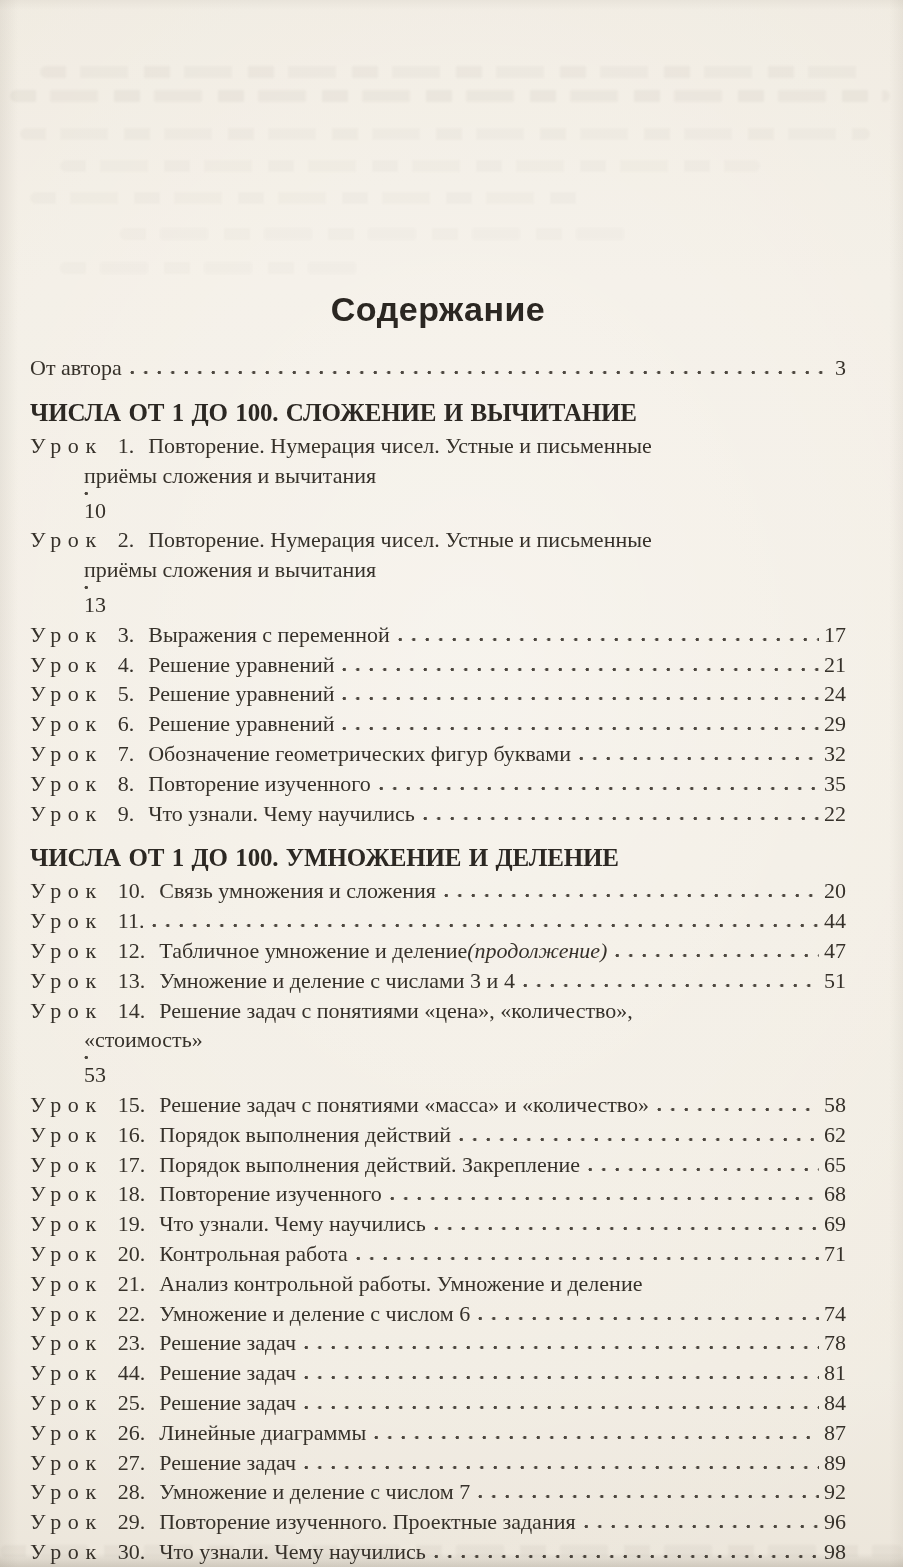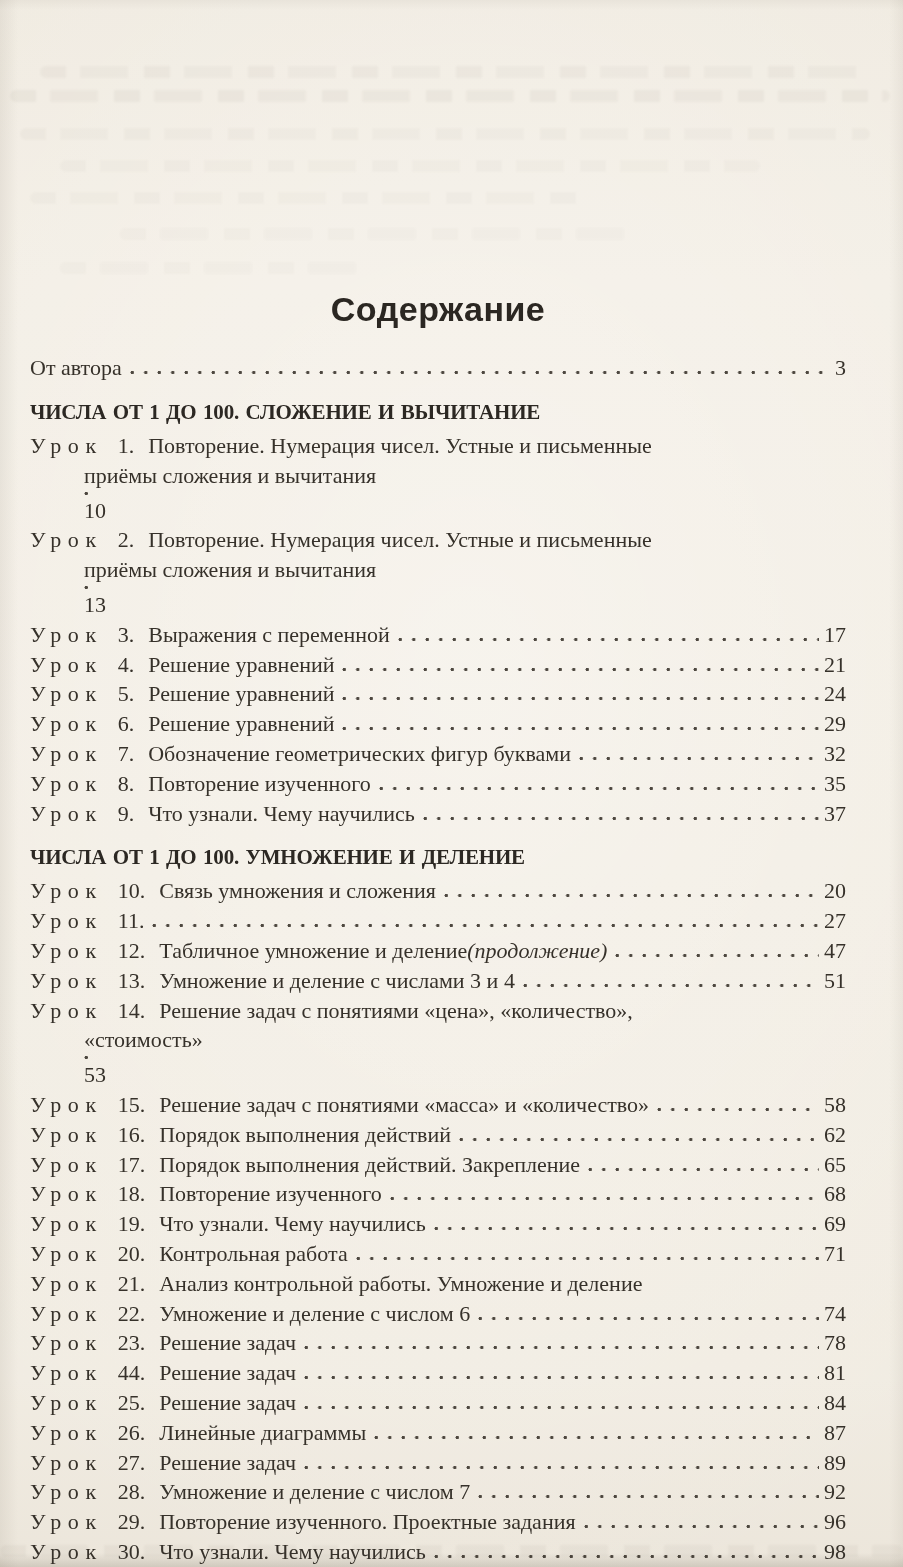--- a/index.html
+++ b/index.html
@@ -61,21 +61,21 @@
     color: #2b2722;
   }
   .front-matter .row { line-height: 35px; }
 
   .toc-section { margin-top: 10px; }
   .toc-section.second { margin-top: 12px; }
   .section-heading {
     margin: 0 0 1px 0;
     font-family: "Liberation Serif", "DejaVu Serif", serif;
     font-weight: 700;
-    font-size: 21px;
+    font-size: 25px;
     line-height: 35px;
     letter-spacing: -0.2px;
     word-spacing: 1.5px;
     color: #2c2823;
     white-space: nowrap;
   }
 
   .row {
     display: flex;
     align-items: baseline;
@@ -216,41 +216,41 @@
 
     <span class="fill"></span>
     <span class="pagenum">35</span>
   </div>
             <div class="row">
     <span class="label" style="letter-spacing: 0.3em;">Урок</span>
     <span class="num">9.</span>
     <span class="text">Что узнали. Чему научились</span>
 
     <span class="fill"></span>
-    <span class="pagenum">37</span>
+    <span class="pagenum">22</span>
   </div>
           </div>
   </section>
         <section class="toc-section second">
     <h2 class="section-heading">ЧИСЛА ОТ 1 ДО 100. УМНОЖЕНИЕ И ДЕЛЕНИЕ</h2>
     <div class="entries">
             <div class="row">
     <span class="label" style="letter-spacing: 0.3em;">Урок</span>
     <span class="num">10.</span>
     <span class="text">Связь умножения и сложения</span>
 
     <span class="fill"></span>
     <span class="pagenum">20</span>
   </div>
             <div class="row">
     <span class="label" style="letter-spacing: 0.3em;">Урок</span>
     <span class="num">11.</span>
 
     <span class="fill"></span>
-    <span class="pagenum">27</span>
+    <span class="pagenum">44</span>
   </div>
             <div class="row">
     <span class="label" style="letter-spacing: 0.3em;">Урок</span>
     <span class="num">12.</span>
     <span class="text">Табличное умножение и деление </span>
     <span class="italic-text">(продолжение)</span>
     <span class="fill"></span>
     <span class="pagenum">47</span>
   </div>
             <div class="row">

